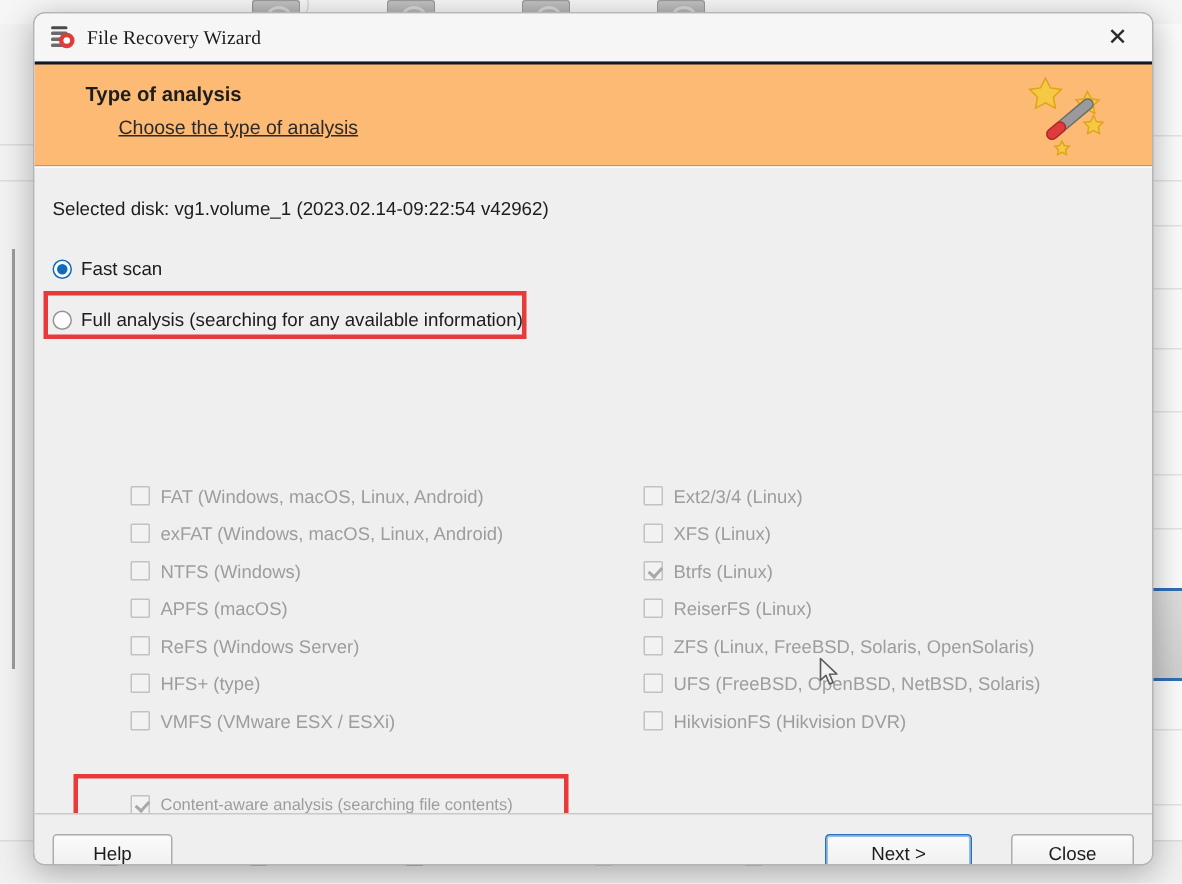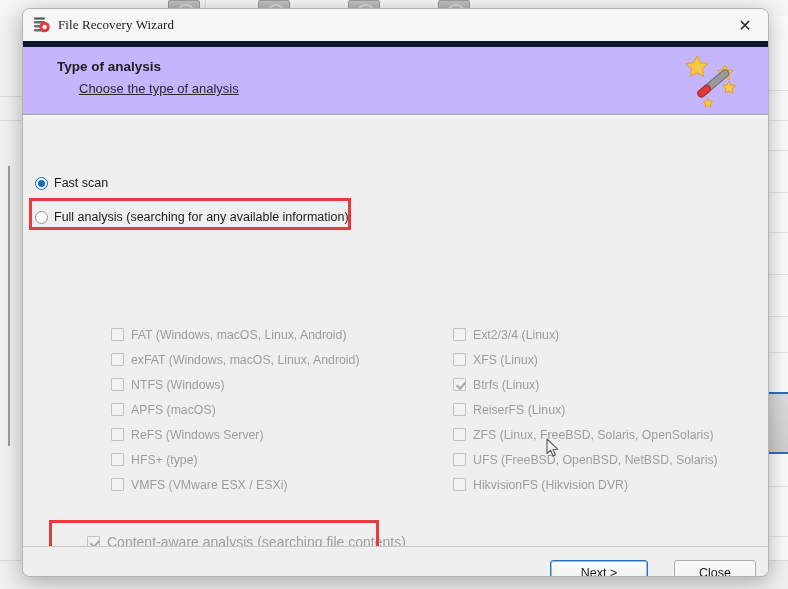--- a/index.html
+++ b/index.html
@@ -162,22 +162,22 @@
     justify-content: center;
     font-size: 16px;
     color: #2a2a2a;
     font-family: "Liberation Sans", sans-serif;
     cursor: default;
   }
 
   .header {
     position: relative;
     height: 67px;
-    background: #c4b5fd;
-    border-top: 6px solid #0f172a;
+    background: #fdba74;
+    border-top: 2px solid #0f172a;
     border-bottom: 1px solid #9f9f9f;
   }
   .header-title {
     position: absolute;
     left: 34px; top: 12px;
     font-size: 13.5px;
     font-weight: bold;
     color: #1d1d1d;
   }
   .header-sub {
@@ -248,21 +248,20 @@
   .fs-col.left { left: 64px; }
   .fs-col.right { left: 406px; }
   .cb-row {
     display: flex;
     align-items: center;
     gap: 7px;
     height: 25px;
     font-size: 12.3px;
     color: #9d9d9d;
     white-space: nowrap;
-    margin-left: 24px;
   }
   .cbox {
     width: 13px; height: 13px;
     border: 1px solid #c2c2c2;
     background: #f2f2f2;
     flex: 0 0 13px;
     box-sizing: border-box;
     position: relative;
     border-radius: 1px;
   }
@@ -275,21 +274,21 @@
     border-width: 0 2px 2px 0;
     transform: rotate(42deg);
   }
 
   .ca-row {
     position: absolute;
     left: 64px; top: 418px;
     display: flex;
     align-items: center;
     gap: 7px;
-    font-size: 14px;
+    font-size: 11px;
     color: #9d9d9d;
   }
 
   
   .redbox {
     position: absolute;
     border: 3px solid #e83a3a;
     box-sizing: border-box;
     pointer-events: none;
   }
@@ -417,20 +416,21 @@
           <g>
             <rect x="10" y="28" width="38" height="7" rx="3.5" transform="rotate(-40 29 31)" fill="#9a9a9a" stroke="#6e6e6e" stroke-width="1"></rect>
             <rect x="10" y="28" width="14" height="7" rx="3.5" transform="rotate(-40 29 31)" fill="#e03a3a" stroke="#b82626" stroke-width="1"></rect>
           </g>
         </svg>
       </span>
     </div>
 
     <div class="body">
 
+      <div class="disk-line">Selected disk: vg1.volume_1 (2023.02.14-09:22:54 v42962)</div>
 
       <div class="opt-row" style="left:12px; top:60px;align-items:center;">
         <span class="radio checked"></span>
         <span class="opt-label">Fast scan</span>
       </div>
 
       <div class="opt-row" style="left:12px; top:94px;">
         <span class="radio"></span>
         <span class="opt-label">Full analysis (searching for any available information)</span>
       </div>
@@ -505,20 +505,21 @@
       <div class="ca-row">
         <span class="cbox checked"></span>
         <span>Content-aware analysis (searching file contents)</span>
       </div>
 
       <div class="redbox" style="left:26px; top:404px; width:330px; height:48px;"></div>
 
     </div>
 
     <div class="footer">
+      <div class="btn" style="left:12px; width:80px;">Help</div>
       <div class="btn primary" style="left:527px; width:98px;">Next &gt;</div>
       <div class="btn" style="left:651px; width:82px;">Close</div>
     </div>
   </div>
 
   <div class="cursor">
     <svg width="14" height="20" viewBox="0 0 14 20">
       <path d="M1 1 L1 15.5 L4.6 12.2 L7 18 L9.4 17 L7 11.5 L11.8 11.3 Z" fill="#f2f2f2" stroke="#5a5a5a" stroke-width="1.1" stroke-linejoin="round"></path>
     </svg>
   </div>

